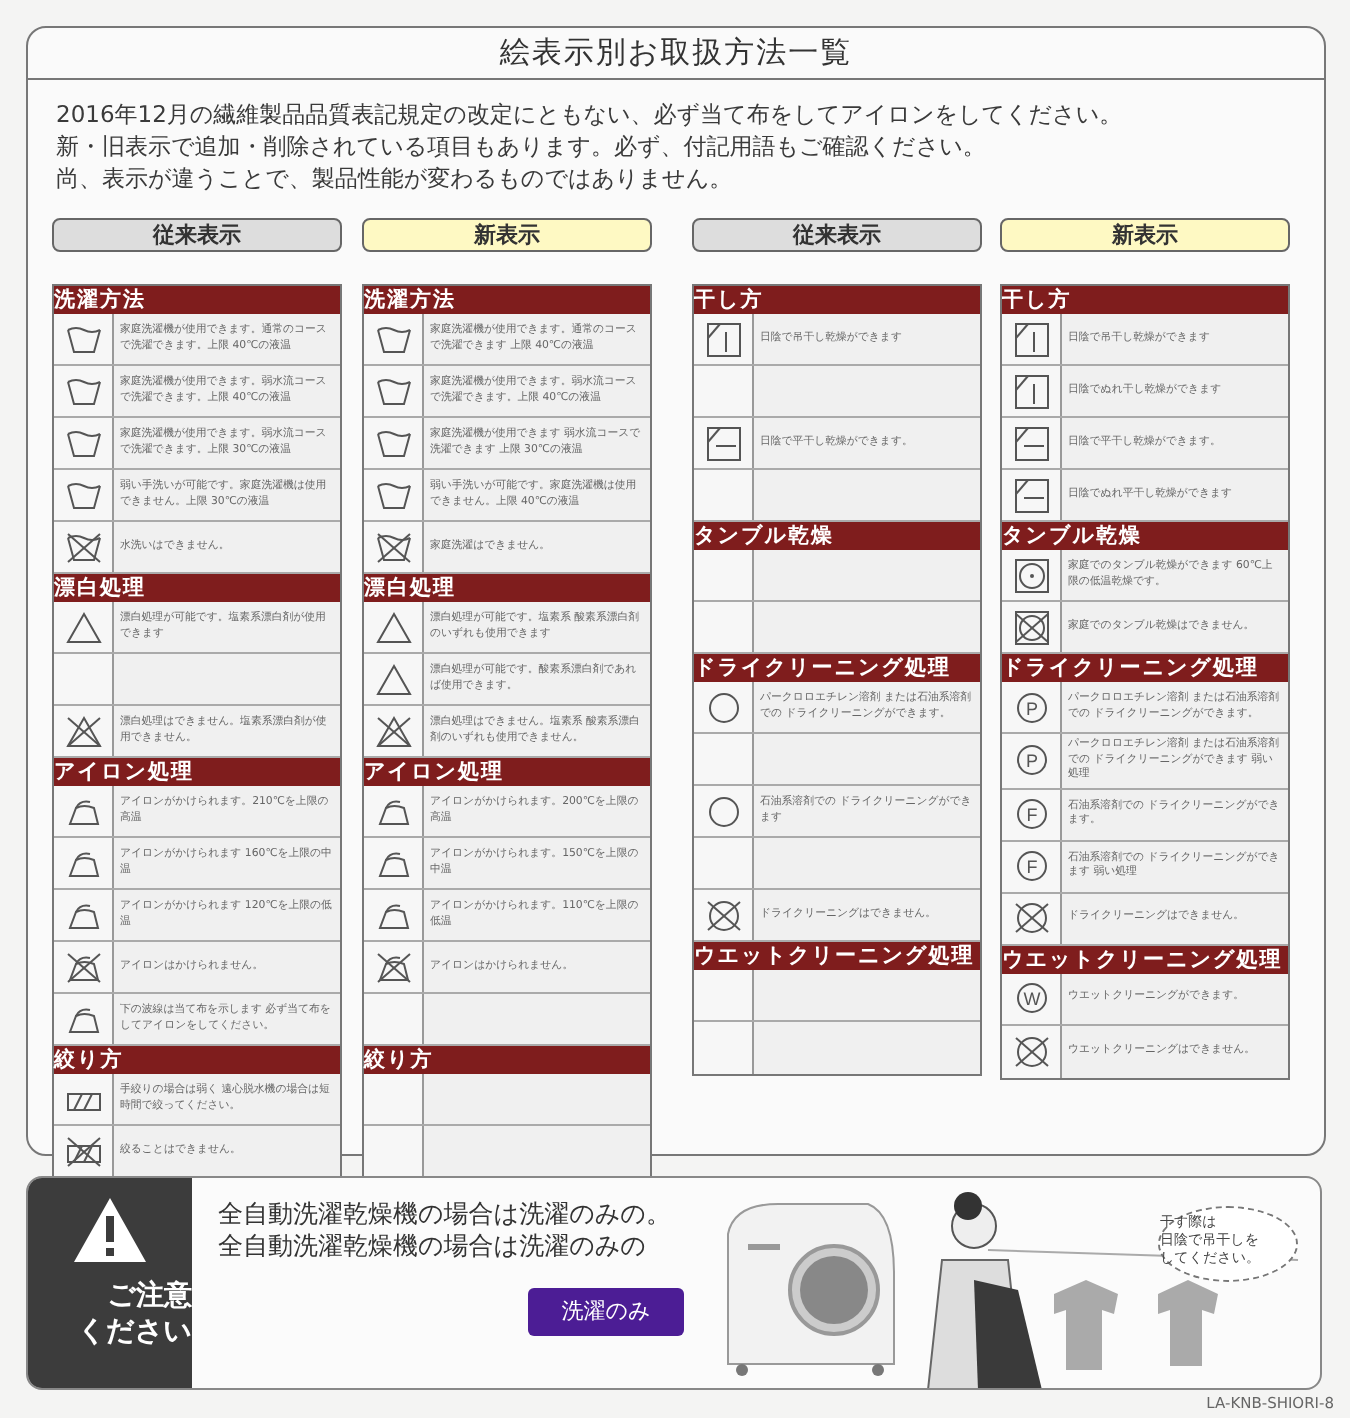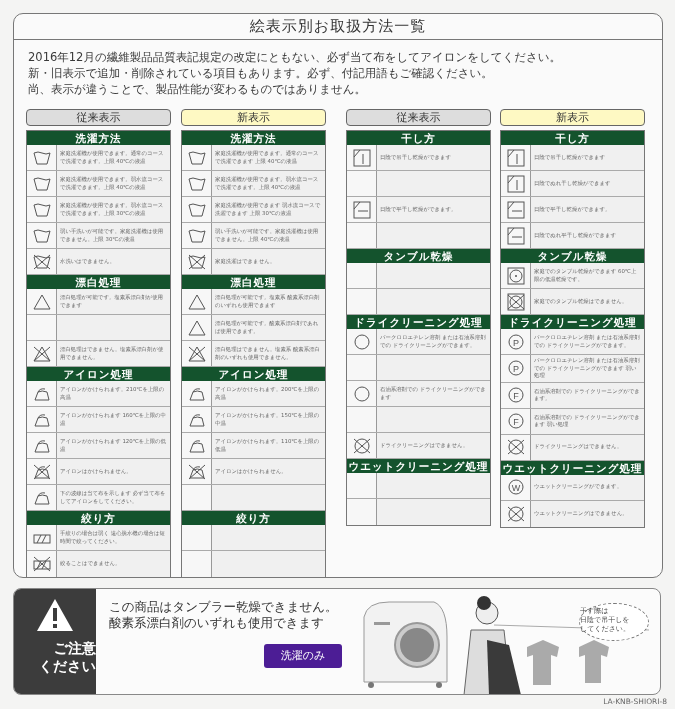--- a/index.html
+++ b/index.html
@@ -1,25 +1,25 @@
 <!DOCTYPE html>
 <html><head>
 <meta charset="utf-8">
 <style>
 *{box-sizing:border-box;margin:0;padding:0}
 body{width:675px;height:709px;background:#f4f4f3;font-family:"DejaVu Sans",sans-serif;color:#333;position:relative;overflow:hidden}
 .frame{position:absolute;left:13px;top:13px;width:650px;height:565px;border:1.5px solid #777;border-radius:10px;background:#fafafa}
 .title{height:26px;border-bottom:1.5px solid #777;text-align:center;font-weight:normal;font-size:15px;line-height:25px;color:#333;letter-spacing:1px}
 .intro{padding:9px 0 0 14px;font-size:11.5px;line-height:16px;color:#3a3a3a}
 .col{position:absolute;width:145px}
-.colhead{height:17px;border:1px solid #666;border-radius:4px;text-align:center;font-weight:normal;font-size:11px;line-height:15px;margin-bottom:4px}
+.colhead{height:17px;border:1px solid #666;border-radius:4px;text-align:center;font-weight:bold;font-size:11px;line-height:15px;margin-bottom:16px}
 .colhead.old{background:#ddd}
 .colhead.new{background:#fef9c3}
 .tbl{border:1px solid #777;background:#f7f7f7}
-.sec{background:#14532d;color:#fff;text-align:center;font-weight:bold;font-size:10.5px;height:14px;line-height:14px;letter-spacing:1px}
+.sec{background:#7f1d1d;color:#fff;font-weight:bold;font-size:10.5px;height:14px;line-height:14px;letter-spacing:1px}
 .row{display:flex;border-bottom:1px solid #aaa;min-height:26px}
 .row:last-child{border-bottom:none}
 .ic{width:30px;border-right:1px solid #999;display:flex;align-items:center;justify-content:center;flex-shrink:0}
 .tx{flex:1;font-size:5.4px;line-height:7.5px;color:#666;padding:2px 3px;display:flex;align-items:center;background:#f0f0f0}
 .sym{width:20px;height:18px}
 .caution{position:absolute;left:13px;top:588px;width:648px;height:107px;border:1.5px solid #888;border-radius:8px;background:#fbfbfb;overflow:hidden}
 .cbadge{position:absolute;left:0;top:0;width:82px;height:107px;background:#3c3c3c;color:#fff;text-align:right}
 .cbadge .lbl{font-weight:bold;font-size:14px;line-height:18px;position:absolute;top:50px;left:0;width:82px}
 .cmsg{position:absolute;left:95px;top:10px;font-size:12.5px;line-height:16px;color:#333}
 .cbtn{position:absolute;left:250px;top:55px;width:78px;height:24px;background:#4c1d95;color:#fff;border-radius:3px;font-size:11px;line-height:24px;text-align:center}
@@ -544,22 +544,22 @@
       <polygon points="20,2 38,34 2,34" fill="#fff"></polygon>
       <rect x="18" y="11" width="4" height="13" fill="#3c3c3c"></rect>
       <rect x="18" y="27" width="4" height="4" fill="#3c3c3c"></rect>
     </svg>
     <div class="lbl">
       <div>ご注意</div>
       <div>ください</div>
     </div>
   </div>
   <div class="cmsg">
-    <div>この商品はタンブラー乾燥できません。</div>
-    <div>酸素系漂白剤のいずれも使用できます</div>
+    <div>全自動洗濯乾燥機の場合は洗濯のみの。</div>
+    <div>全自動洗濯乾燥機の場合は洗濯のみの</div>
   </div>
   <div class="cbtn">洗濯のみ</div>
   <svg width="90" height="95" viewBox="0 0 90 95" style="position:absolute;left:345px;top:8px">
     <path d="M5,20 Q8,5 30,5 L75,5 Q88,10 88,40 L88,85 L5,85 Z" fill="#f2f2f2" stroke="#999"></path>
     <rect x="15" y="25" width="16" height="3" fill="#999"></rect>
     <circle cx="58" cy="48" r="22" fill="#ccc" stroke="#999" stroke-width="2"></circle>
     <circle cx="58" cy="48" r="17" fill="#888"></circle>
     <circle cx="12" cy="88" r="3" fill="#777"></circle>
       <circle cx="80" cy="88" r="3" fill="#777"></circle>
   </svg>

